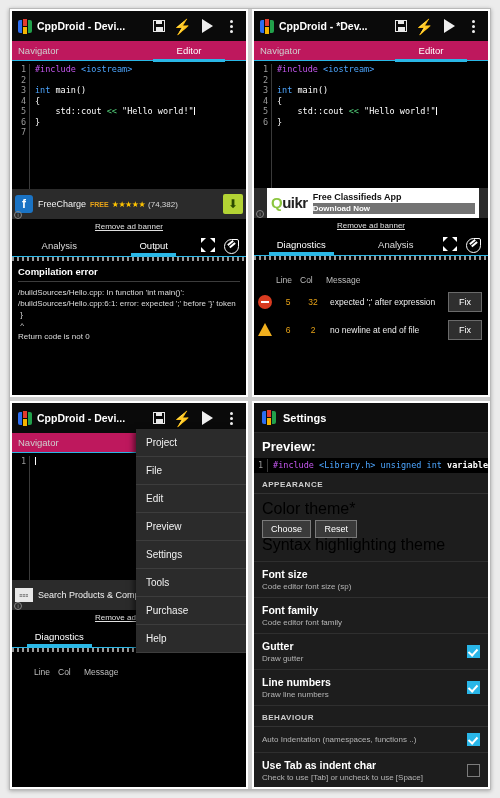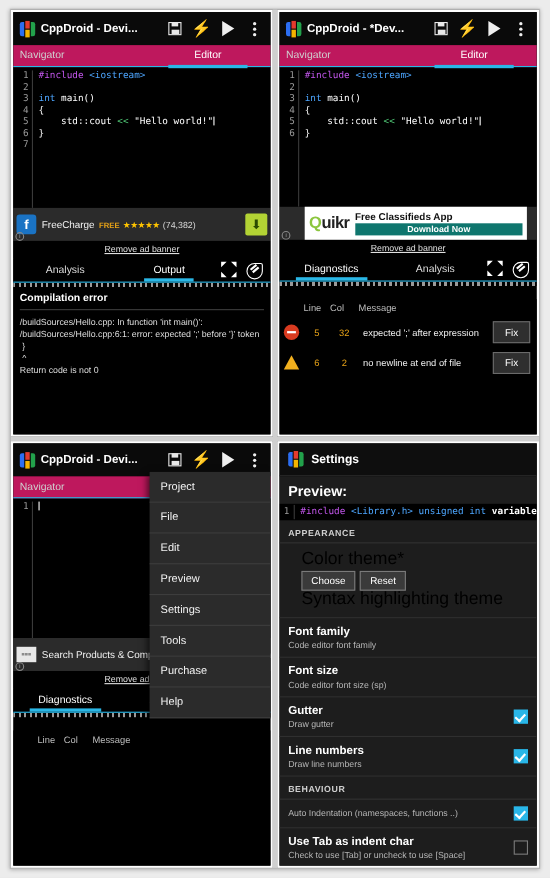--- a/index.html
+++ b/index.html
@@ -90,26 +90,26 @@
     color:#aaa; font-size:5px; line-height:7px; text-align:center; border-radius:50%;}
   .adicon { width:18px;height:18px;flex:none;border-radius:3px;margin-right:5px;
     display:flex;align-items:center;justify-content:center;font-size:12px;font-weight:bold;}
   .adtext { color:#f2f2f2; font-size:9px; white-space:nowrap; flex:1; }
   .adfree { color:#e8a317; font-size:7px; font-weight:bold; margin-left:4px;}
   .adstars { color:#ffc400; font-size:8px; letter-spacing:-.5px; margin-left:3px;}
   .adcount { color:#d8d8d8; font-size:8px; margin-left:3px;}
   .addl { width:20px; height:20px; background:#b3d334; border-radius:2px; flex:none;
     display:flex;align-items:center;justify-content:center; color:#2b4a00; font-size:12px;}
   .quikr-wrap { flex:1; background:#fff; height:38px; display:flex; align-items:center;
-    padding:0 4px; gap:5px; margin-left:20px; margin-right:6px;}
+    padding:0 4px; gap:5px; margin-left:10px; margin-right:6px;}
   .quikr-logo { font-size:15px; font-weight:bold; color:#222; letter-spacing:-.5px;}
   .quikr-logo .g { color:#8cc63f; }
   .quikr-right { display:flex; flex-direction:column; gap:1px; flex:1;}
   .quikr-t { font-size:9px; font-weight:bold; color:#111;}
-  .quikr-b { background:#0f766e; color:#fff; font-size:8px; font-weight:bold; text-align:center;
+  .quikr-b { background:#737373; color:#fff; font-size:8px; font-weight:bold; 
     padding:1px 0; }
   .shop-ic { width:18px;height:14px;background:#e8e8e8;flex:none;margin-right:5px;
     font-size:5px;color:#333;text-align:center;line-height:14px;overflow:hidden;}
   
   .removebar { flex:none; height:16px; background:#000; display:flex; align-items:center;
     justify-content:center; }
   .removebar span { color:#e0e0e0; font-size:8px; text-decoration:underline; }
   
   .btabs { flex:none; height:22px; background:#000; display:flex; align-items:center;
     border-bottom:1.5px solid #2ab7e6; position:relative; }
@@ -172,21 +172,21 @@
   .srow { padding:6px 8px; border-bottom:1px solid #2f2f2f; display:flex; align-items:flex-start;}
   .srow .txt { flex:1; }
   .srow .ti { color:#fff; font-size:10.5px; font-weight:bold; display:block; }
   .srow .su { color:#b5b5b5; font-size:8px; display:block; margin-top:2px;}
   .sbtn { background:#3a3a3a; border:1px solid #7a7a7a; color:#fff; font-size:9px; padding:3px 8px;}
   .cbx { width:13px;height:13px;flex:none;align-self:center;background:#29b6e8;position:relative;}
   .cbx::after{content:"";position:absolute;left:3px;top:2px;width:4px;height:7px;border:solid #fff;
     border-width:0 2px 2px 0;transform:rotate(42deg);}
   .cbx.off{background:transparent;border:1.5px solid #7c7c7c;}
   .cbx.off::after{display:none;}
-  .choose-row { display:block; padding:6px 20px 7px; border-bottom:1px solid #2f2f2f;}
+  .choose-row { display:block; padding:6px 8px 7px; border-bottom:1px solid #2f2f2f;}
 </style>
 </head>
 <body>
 
 <div class="page">
 <div class="grid">
 
   <div class="panel">
     <div class="appbar">
       <span class="logo">
@@ -460,28 +460,28 @@
         <span class="ti">Color theme*</span>
         <div class="btns" style="justify-content:flex-end">
           <span class="sbtn">Choose</span>
           <span class="sbtn">Reset</span>
         </div>
         <span class="su">Syntax highlighting theme</span>
       </div>
 
       <div class="srow">
         <span class="txt">
+          <span class="ti">Font size</span>
+          <span class="su">Code editor font size (sp)</span>
+        </span>
+      </div>
+      <div class="srow">
+        <span class="txt">
           <span class="ti">Font family</span>
           <span class="su">Code editor font family</span>
-        </span>
-      </div>
-      <div class="srow">
-        <span class="txt">
-          <span class="ti">Font size</span>
-          <span class="su">Code editor font size (sp)</span>
         </span>
       </div>
       <div class="srow">
         <span class="txt">
           <span class="ti">Gutter</span>
           <span class="su">Draw gutter</span>
         </span>
         <span class="cbx"></span>
       </div>
       <div class="srow">

